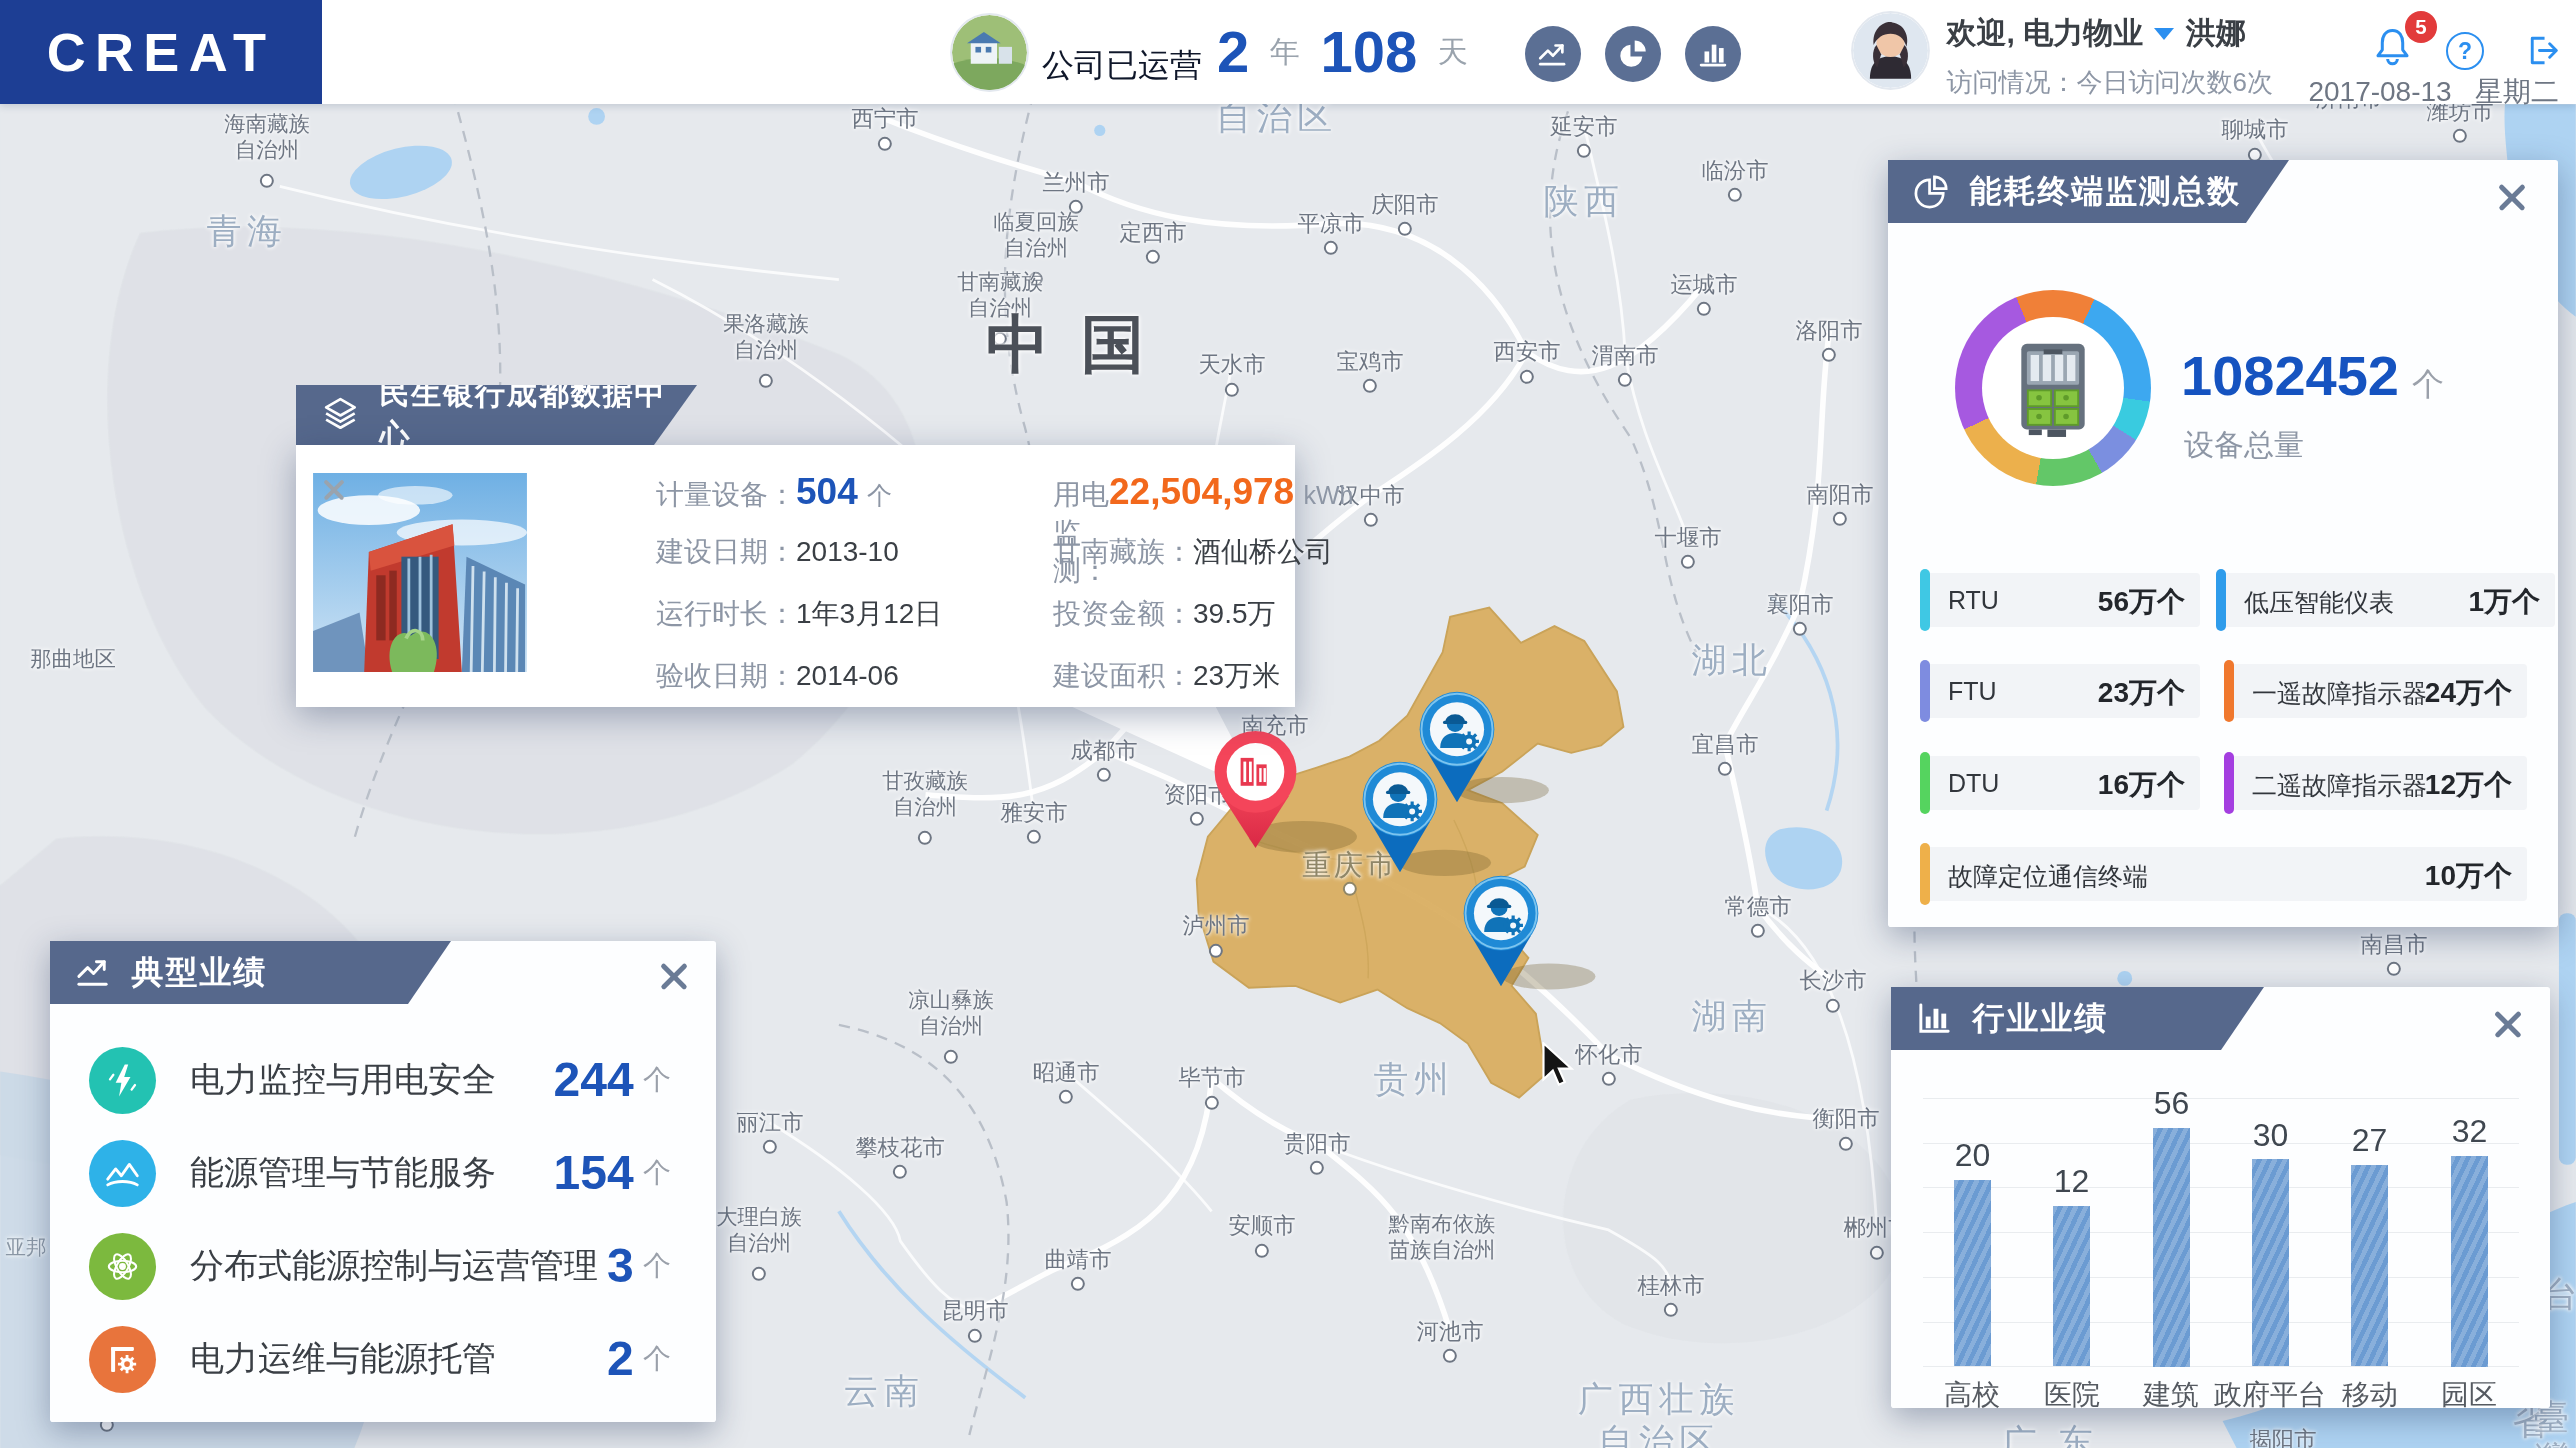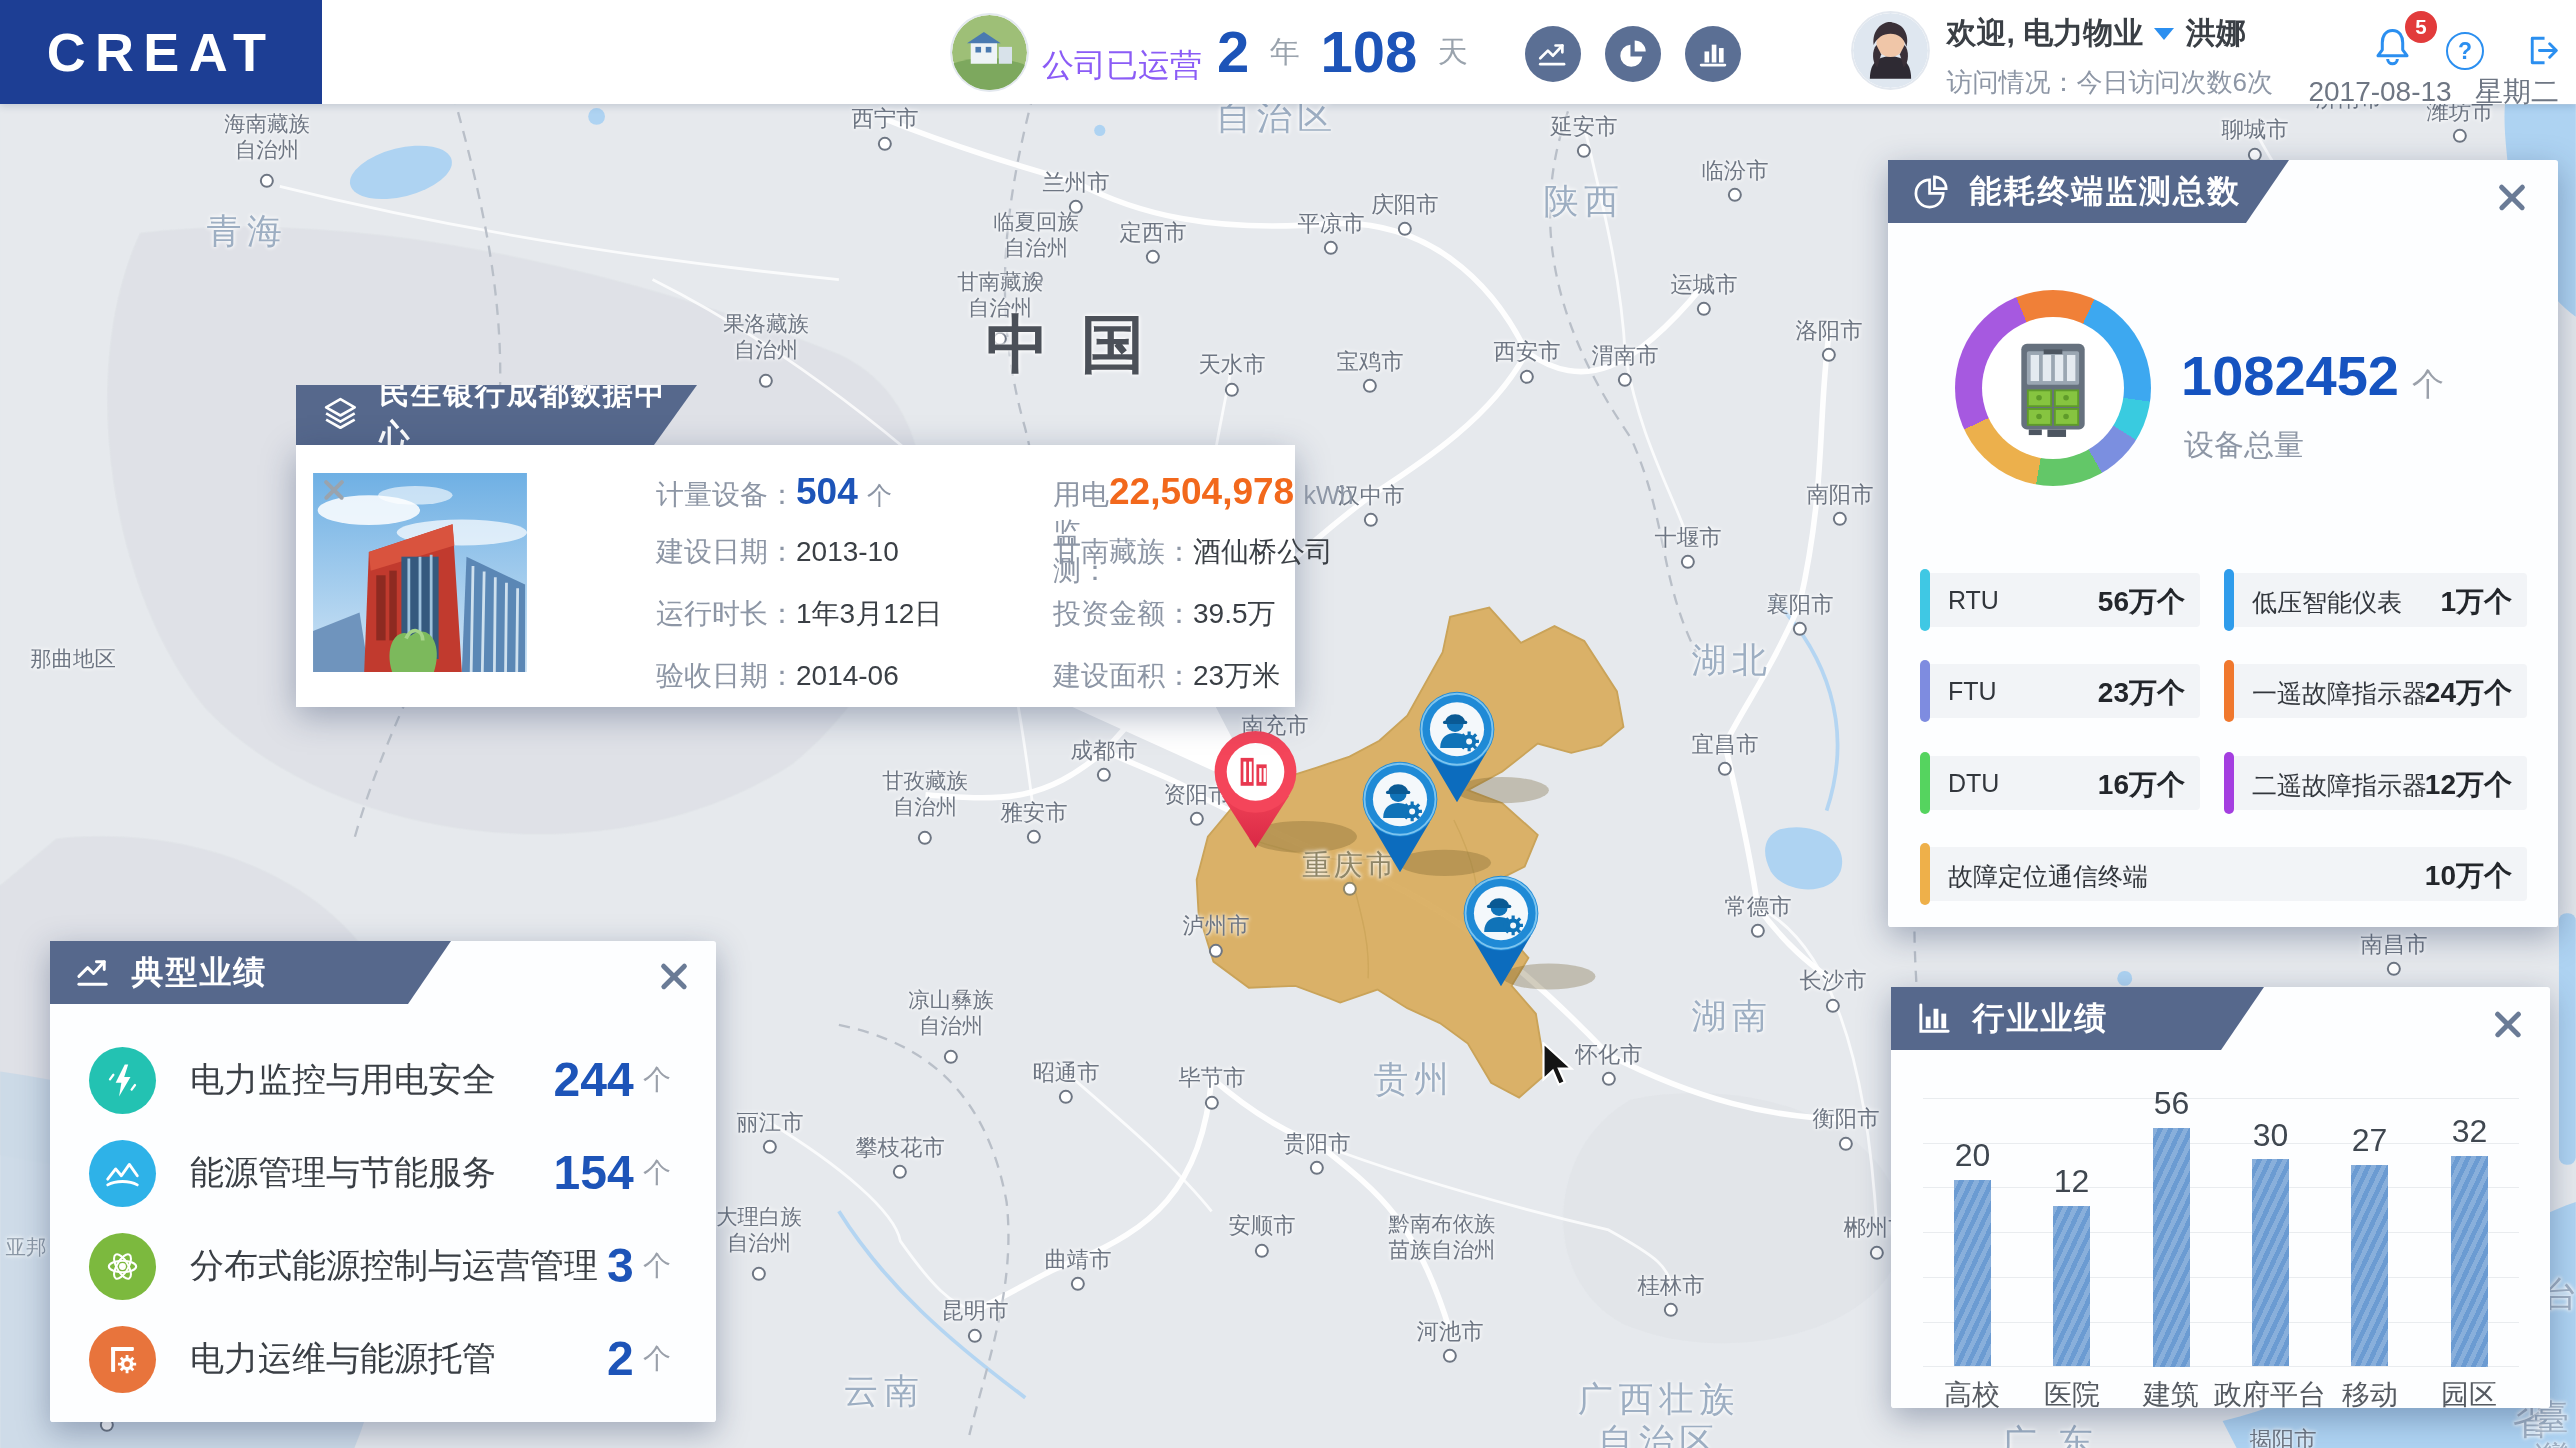--- a/index.html
+++ b/index.html
@@ -25,21 +25,21 @@
   
   #header{position:absolute;left:0;top:0;width:2576px;height:104px;background:#ffffff;
           box-shadow:0 2.8px 7.5px rgba(30,50,90,.18);z-index:40;}
   #logo-block{position:absolute;left:0;top:0;width:322px;height:104px;background:#1d3e94;
               color:#fff;display:flex;align-items:center;justify-content:center;
               font-size:54px;font-weight:bold;letter-spacing:9.3px;}
   #app-title{position:absolute;left:356px;top:0;height:104px;display:flex;align-items:center;
              font-size:43px;font-weight:bold;color:#1c3f94;letter-spacing:2.8px;}
   #op-group{position:absolute;left:952px;top:0;height:104px;display:flex;align-items:center;gap:15px;}
   .havatar{width:75px;height:75px;border-radius:50%;overflow:hidden;box-shadow:0 0 0 1.9px #e3e8ef;}
-  .hgray{color:#8b5cf6;font-size:32px;margin-top:28px;}
+  .hgray{color:#0f172a;font-size:32px;margin-top:28px;}
   .hnum{color:#1d54b8;font-size:58px;font-weight:bold;line-height:1;}
   .hunit{color:#9aa3ad;font-size:30px;margin:0 5.6px;}
   #tool-group{position:absolute;left:1525px;top:26px;display:flex;gap:24px;}
   .hicon{width:56px;height:56px;border-radius:50%;background:#5b6f94;display:flex;
          align-items:center;justify-content:center;cursor:pointer;}
   #user-group{position:absolute;left:1853px;top:13px;display:flex;gap:18.6px;}
   #user-text .l1{font-size:30px;color:#3a3f45;font-weight:bold;display:flex;align-items:center;gap:11.2px;}
   #user-text .l2{font-size:26px;color:#8d96a5;margin-top:11.2px;}
   .chev{width:0;height:0;border-left:10.3px solid transparent;border-right:10.3px solid transparent;
         border-top:12px solid #2b8ff0;display:inline-block;}
@@ -705,21 +705,21 @@
       <span id="total-num">1082452</span>
       <span id="total-unit">个</span>
     </div>
     <div id="total-label">设备总量</div>
     <div id="legend-rows">
         <div class="lrow" style="left: 32px; width: 280px; top: 413px;">
           <div class="lbar" style="background:#3fc8e4"></div>
           <span class="llabel">RTU</span>
           <span class="lvalue">56万个</span>
         </div>
-        <div class="lrow" style="left: 336px; width: 303px; top: 413px;">
+        <div class="lrow" style="left: 328px; width: 303px; top: 413px; padding-left: 36px;">
           <div class="lbar" style="background:#2f9ceb"></div>
           <span class="llabel">低压智能仪表</span>
           <span class="lvalue">1万个</span>
         </div>
         <div class="lrow" style="left: 32px; width: 280px; top: 504px;">
           <div class="lbar" style="background:#7e8ce0"></div>
           <span class="llabel">FTU</span>
           <span class="lvalue">23万个</span>
         </div>
         <div class="lrow" style="left: 336px; width: 303px; top: 504px;">

